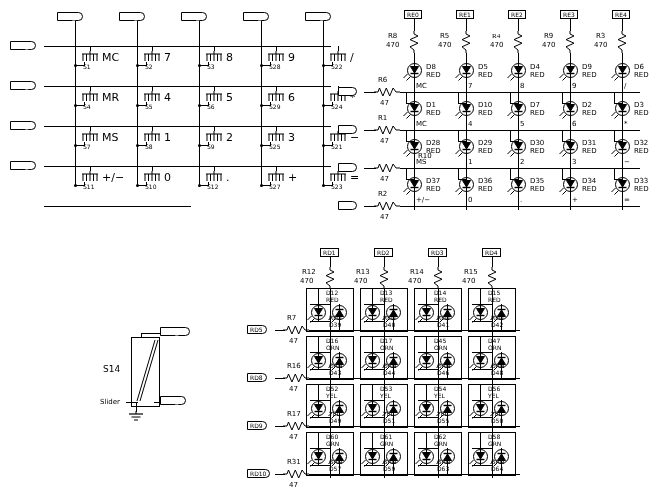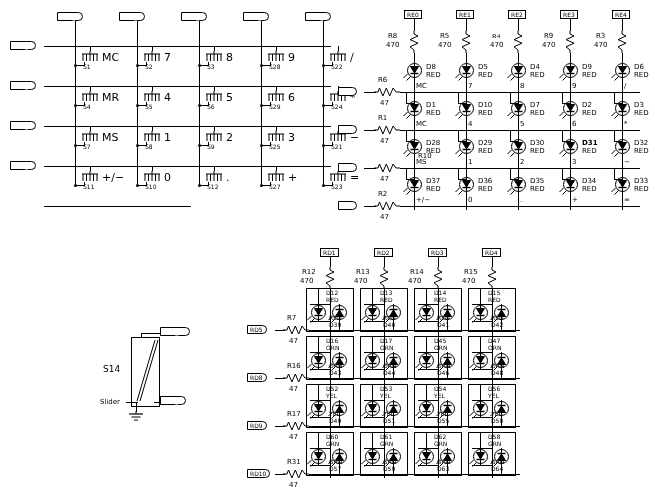--- a/index.html
+++ b/index.html
@@ -647,21 +647,21 @@
     <div class="wire hw" style="left:510px;top:141px;width:9px;"></div>
     <svg width="17" height="17" style="left:562px;top:138px;">
       <circle cx="8.5" cy="8.5" r="7" fill="none" stroke="#000" stroke-width="1"></circle>
       <polygon points="4.5,4.5 12.5,4.5 8.5,11" fill="#000" stroke="#000" stroke-width="1"></polygon>
       <line x1="4.5" y1="11.5" x2="12.5" y2="11.5" stroke="#000" stroke-width="1.4"></line>
       <line x1="8.5" y1="0" x2="8.5" y2="4.5" stroke="#000" stroke-width="1"></line>
       <line x1="8.5" y1="11.5" x2="8.5" y2="17" stroke="#000" stroke-width="1"></line>
       <line x1="1.5" y1="12" x2="-2.5" y2="16" stroke="#000" stroke-width="1"></line>
       <line x1="4.5" y1="14.5" x2="0.5" y2="18.5" stroke="#000" stroke-width="1"></line>
     </svg>
-    <div class="t t7" style="left:582px;top:140px;font-weight:bold;">D31</div>
+    <div class="t t7" style="left:582px;top:140px;">D31</div>
     <div class="t t7" style="left:582px;top:148px;">RED</div>
     <div class="t t7" style="left:572px;top:159px;">3</div>
     <div class="wire vw" style="left:570px;top:155px;height:13px;"></div>
     <div class="wire vw" style="left:562px;top:131px;height:10px;"></div>
     <div class="wire hw" style="left:562px;top:141px;width:9px;"></div>
     <svg width="17" height="17" style="left:614px;top:138px;">
       <circle cx="8.5" cy="8.5" r="7" fill="none" stroke="#000" stroke-width="1"></circle>
       <polygon points="4.5,4.5 12.5,4.5 8.5,11" fill="#000" stroke="#000" stroke-width="1"></polygon>
       <line x1="4.5" y1="11.5" x2="12.5" y2="11.5" stroke="#000" stroke-width="1.4"></line>
       <line x1="8.5" y1="0" x2="8.5" y2="4.5" stroke="#000" stroke-width="1"></line>

